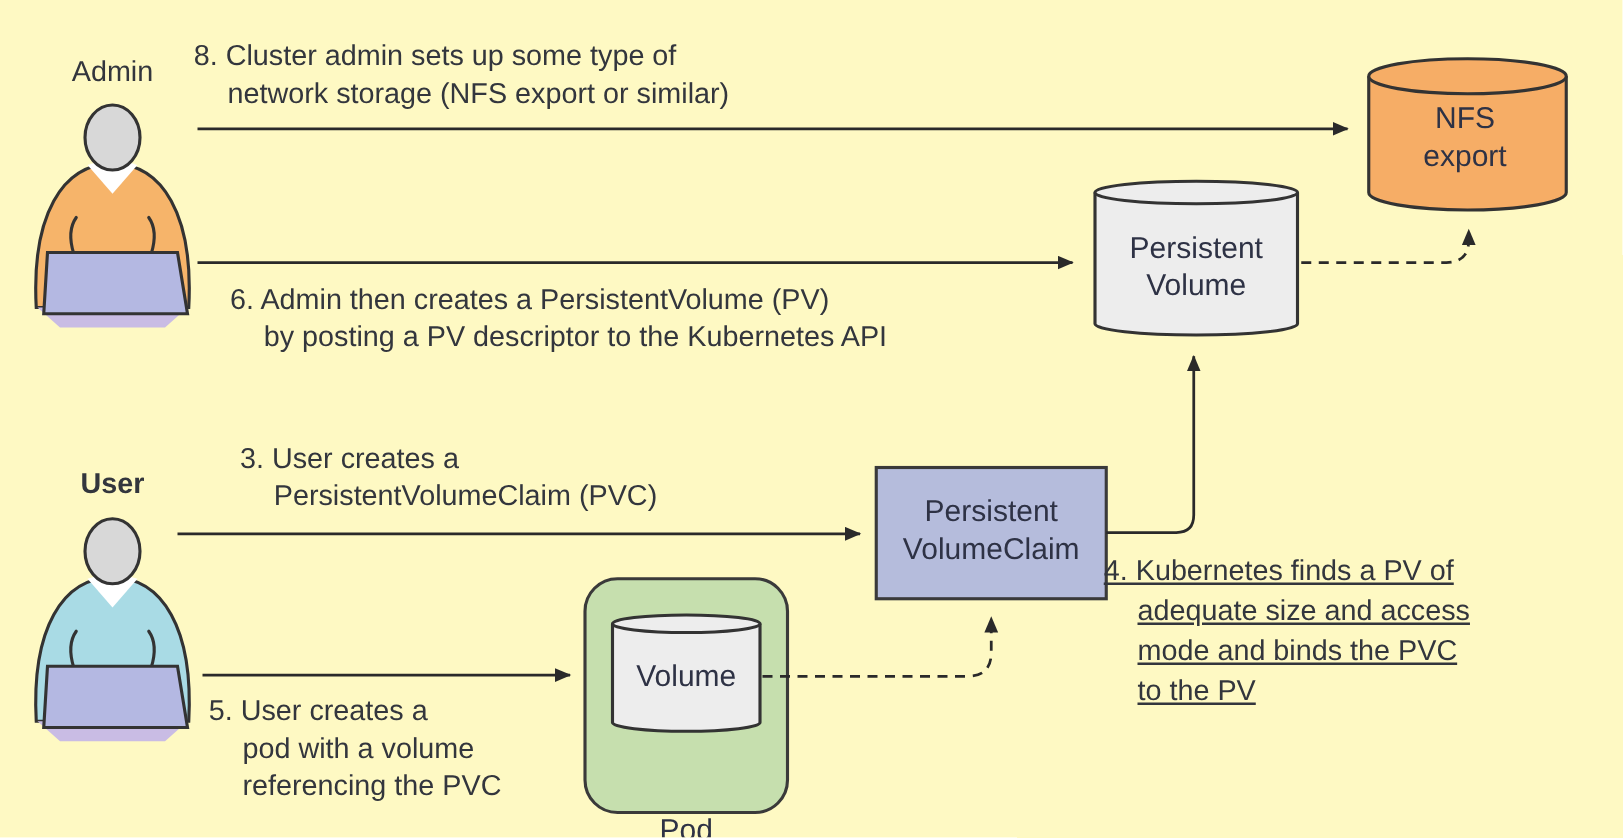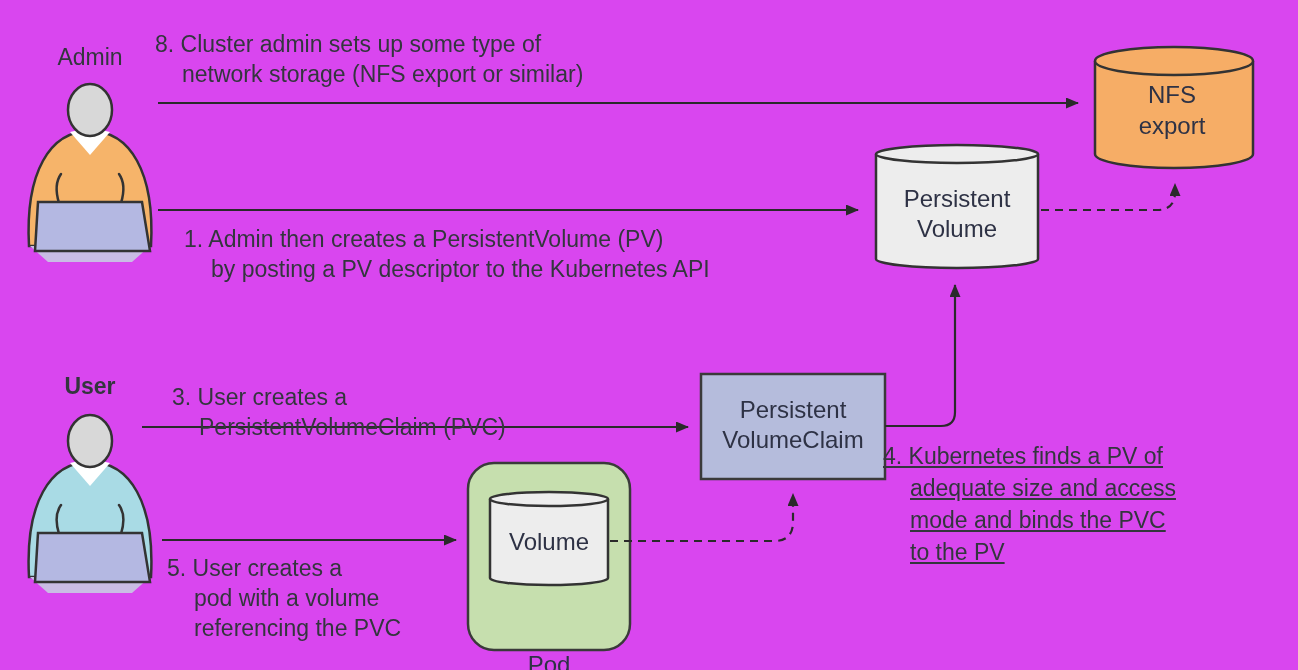--- a/index.html
+++ b/index.html
@@ -1,20 +1,20 @@
 <!DOCTYPE html>
 <html><head>
 <meta charset="utf-8">
 <style>
   html, body { margin: 0; padding: 0; background: #ffffff; }
   .canvas {
     position: relative;
     width: 1298px;
     height: 670px;
-    background: #d946ef;
+    background: #fef9c3;
     font-family: "Liberation Sans", "DejaVu Sans", sans-serif;
     overflow: hidden;
   }
   .layer-svg { position: absolute; left: 0; top: 0; }
   .txt {
     position: absolute;
     color: #33363d;
     font-size: 23px;
     line-height: 30px;
     white-space: pre-line;
@@ -94,24 +94,24 @@
     <path d="M 610,541 H 774 Q 793,541 793,522 V 494" fill="none" stroke="#2a2a2a" stroke-width="2.2" stroke-dasharray="8 6" marker-end="url(#arrow)"></path>
   </svg>
 
   <div class="txt actor-label" style="left:50px; top:42px;">Admin</div>
 
   <div class="txt actor-label" style="left:50px; top:371px;font-weight:bold;">User</div>
 
   <div class="txt step" style="left:155px; top:29px;">8. Cluster admin sets up some type of
 network storage (NFS export or similar)</div>
 
-  <div class="txt step" style="left:184px; top:224px;">1. Admin then creates a PersistentVolume (PV)
+  <div class="txt step" style="left:184px; top:224px;">6. Admin then creates a PersistentVolume (PV)
 by posting a PV descriptor to the Kubernetes API</div>
 
-  <div class="txt step" style="left:172px; top:351px;margin-top:31px;">3. User creates a
+  <div class="txt step" style="left:192px; top:351px;">3. User creates a
 PersistentVolumeClaim (PVC)</div>
 
   <div class="txt step" style="left:883px; top:440px; line-height:32px;text-decoration:underline;">4. Kubernetes finds a PV of
 adequate size and access
 mode and binds the PVC
 to the PV</div>
 
   <div class="txt step" style="left:167px; top:553px;">5. User creates a
 pod with a volume
 referencing the PVC</div>

